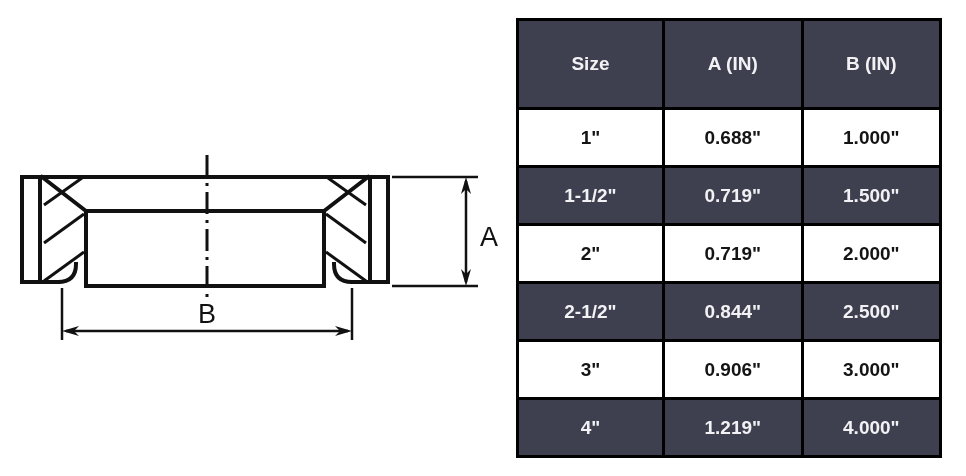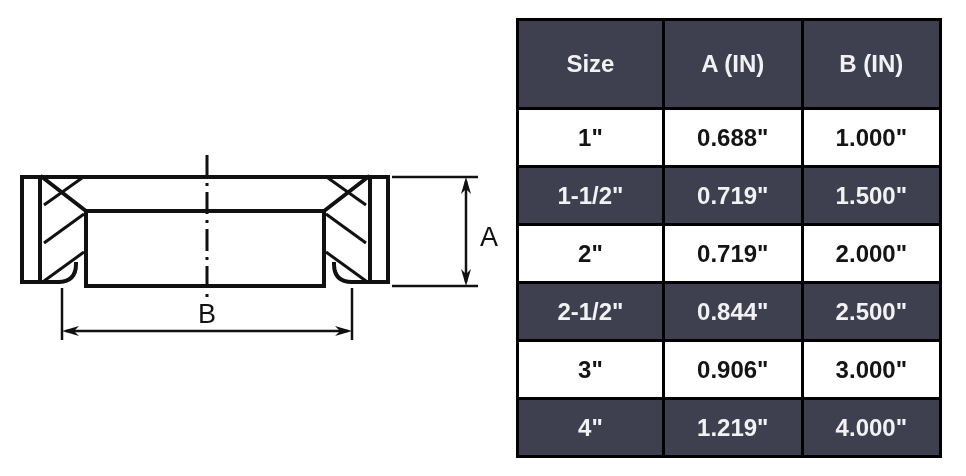--- a/index.html
+++ b/index.html
@@ -48,21 +48,21 @@
     height: 100%;
     table-layout: fixed;
     background: #ffffff;
   }
   table#spec-table td,
   table#spec-table th {
     border: 3px solid #000000;
     text-align: center;
     vertical-align: middle;
     font-family: "Liberation Sans", sans-serif;
-    font-size: 24px;
+    font-size: 19px;
     font-weight: bold;
     padding: 0;
   }
   tr.row-dark td, tr.row-dark th {
     background: #3e4050;
     color: #f2f2f4;
   }
   tr.row-light td {
     background: #ffffff;
     color: #141414;

